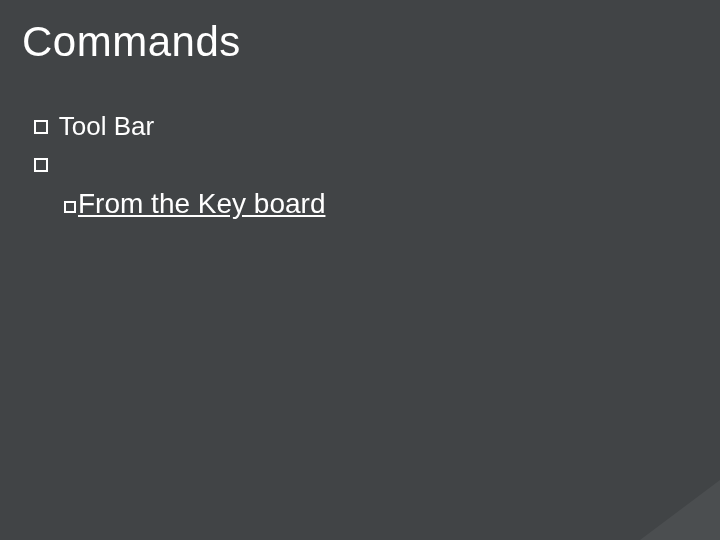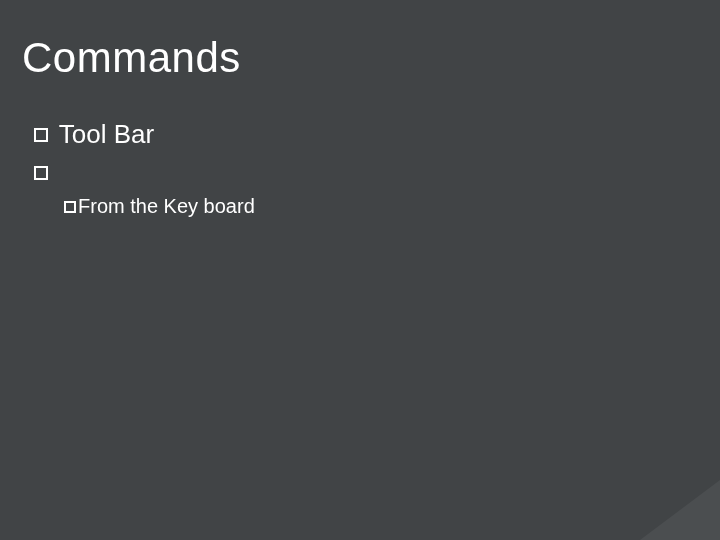--- a/index.html
+++ b/index.html
@@ -10,41 +10,42 @@
     width: 720px;
     height: 540px;
     background: #414446;
     font-family: Arial, Helvetica, sans-serif;
     color: #ffffff;
     position: relative;
     overflow: hidden;
   }
   .title {
     position: absolute;
-    top: 34px;
+    top: 18px;
     left: 22px;
     font-size: 42px;
     font-weight: 400;
     letter-spacing: 0.5px;
   }
   .list {
     position: absolute;
-    top: 116px;
+    top: 108px;
     left: 34px;
   }
   .item-l1 {
     font-size: 26px;
     line-height: 1.45;
     white-space: pre;
   }
   .item-l2 {
-    font-size: 20px;
+    font-size: 28px;
     line-height: 1.5;
     margin-left: 30px;
     white-space: pre;
+    text-decoration: underline;
   }
   .bullet {
     display: inline-block;
     width: 14px;
     height: 14px;
     border: 2px solid #fff;
     box-sizing: border-box;
     vertical-align: 1px;
     margin-right: 4px;
   }

